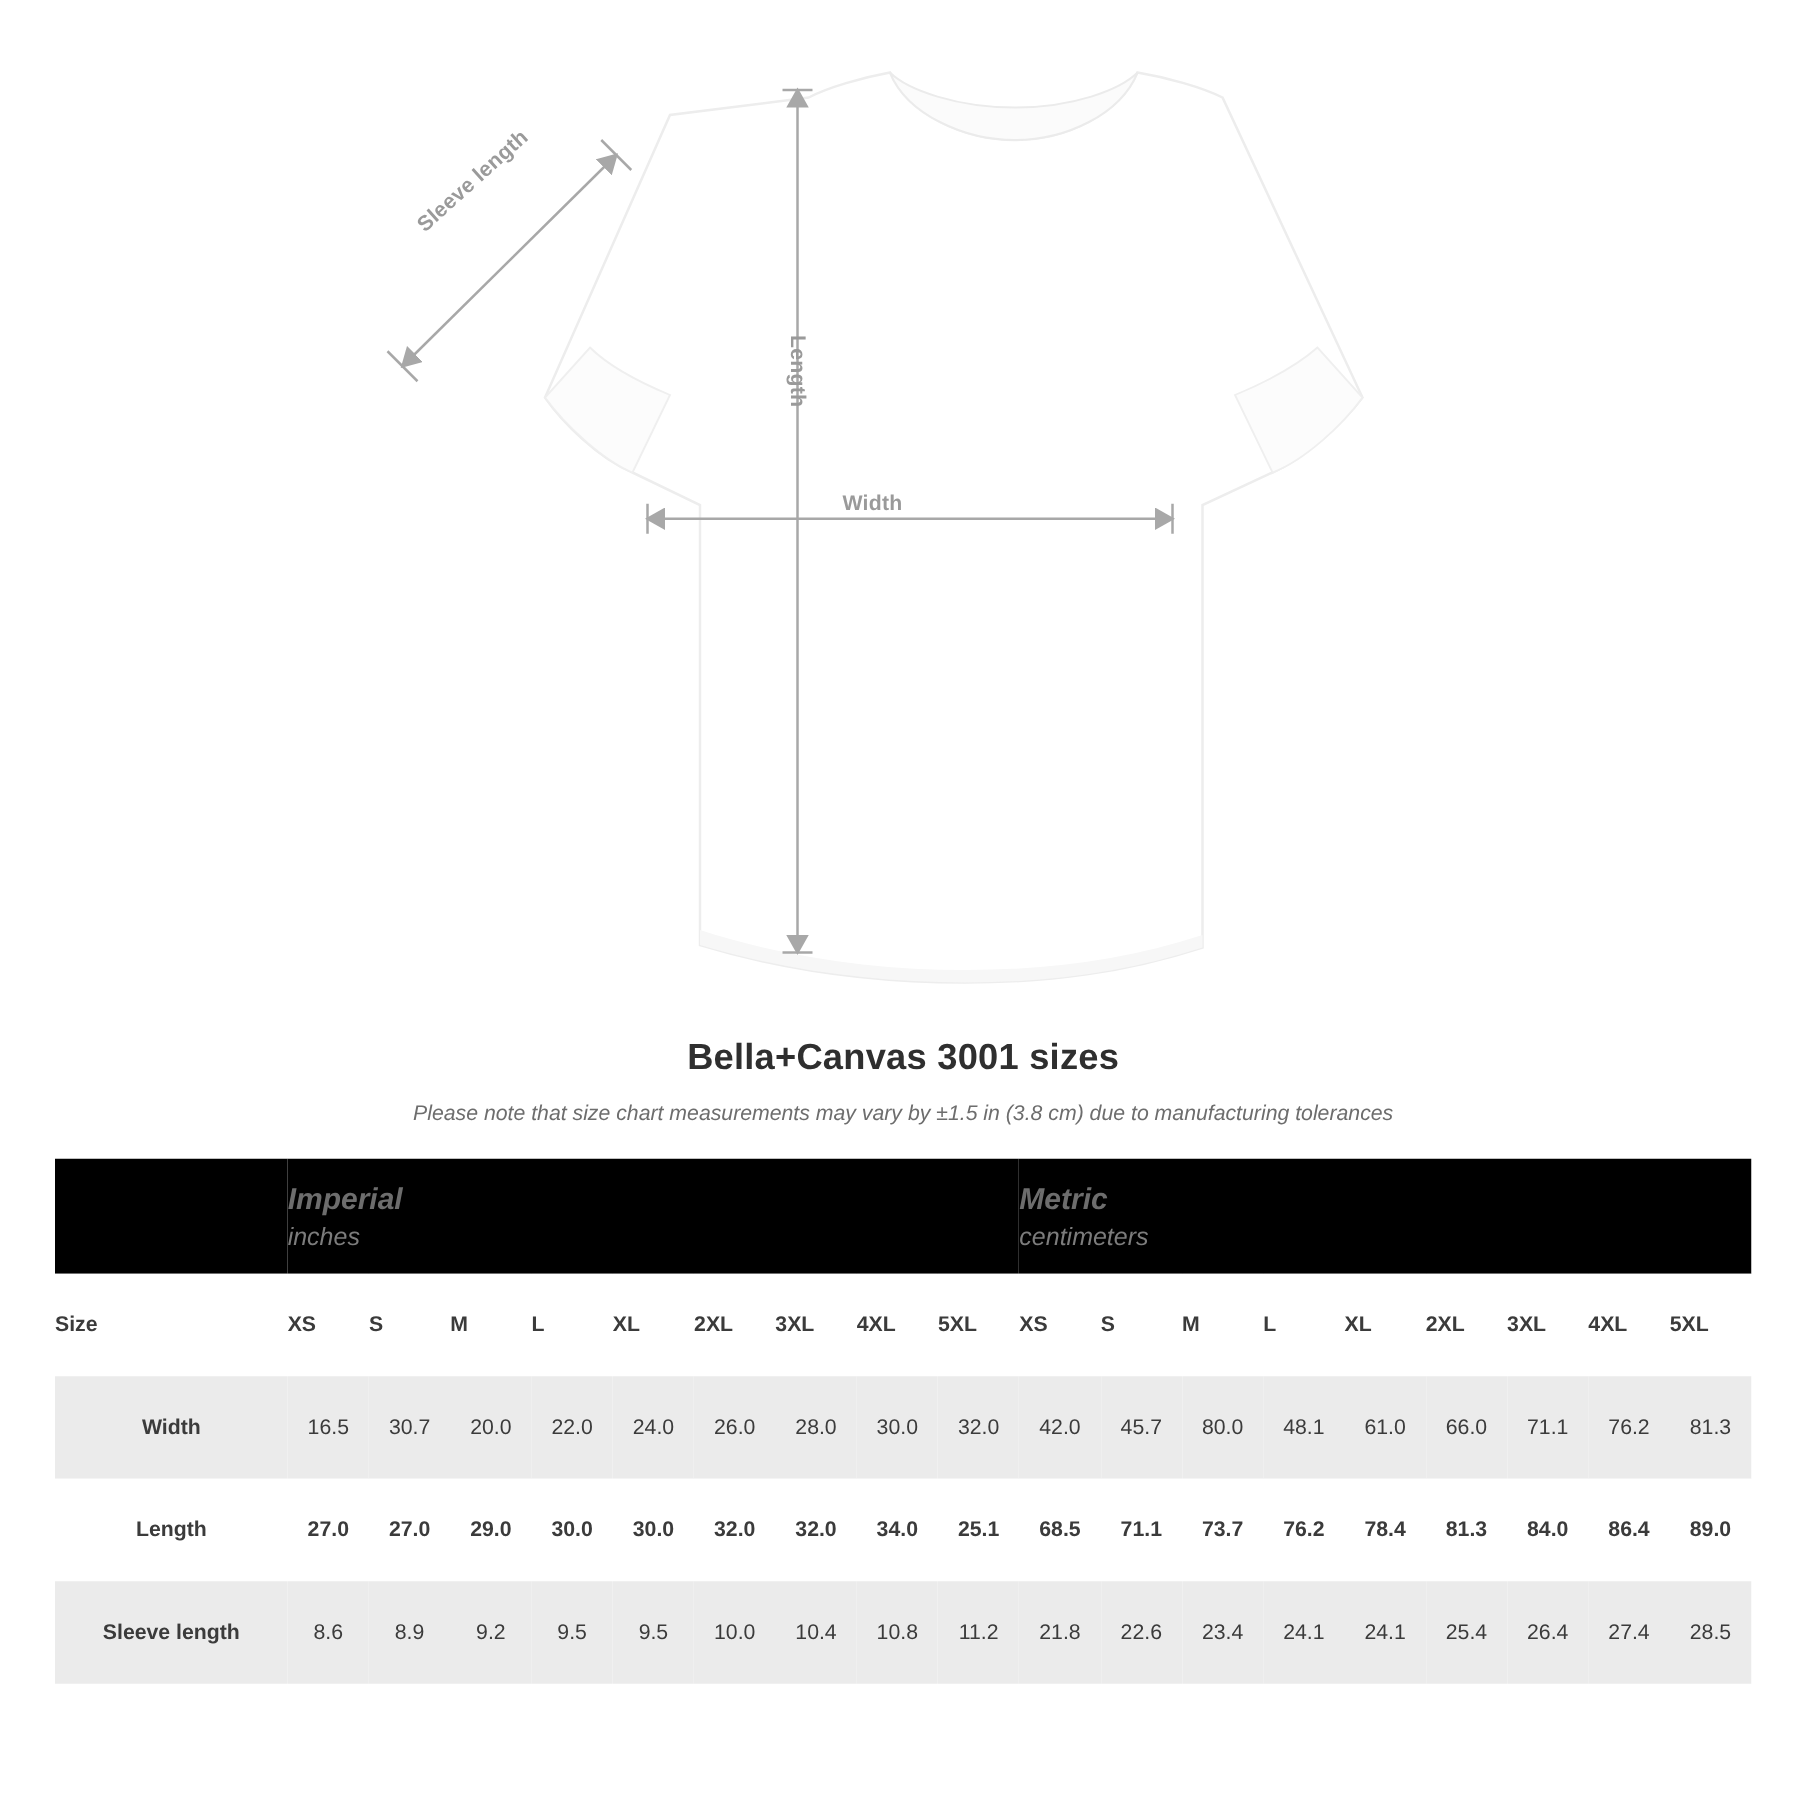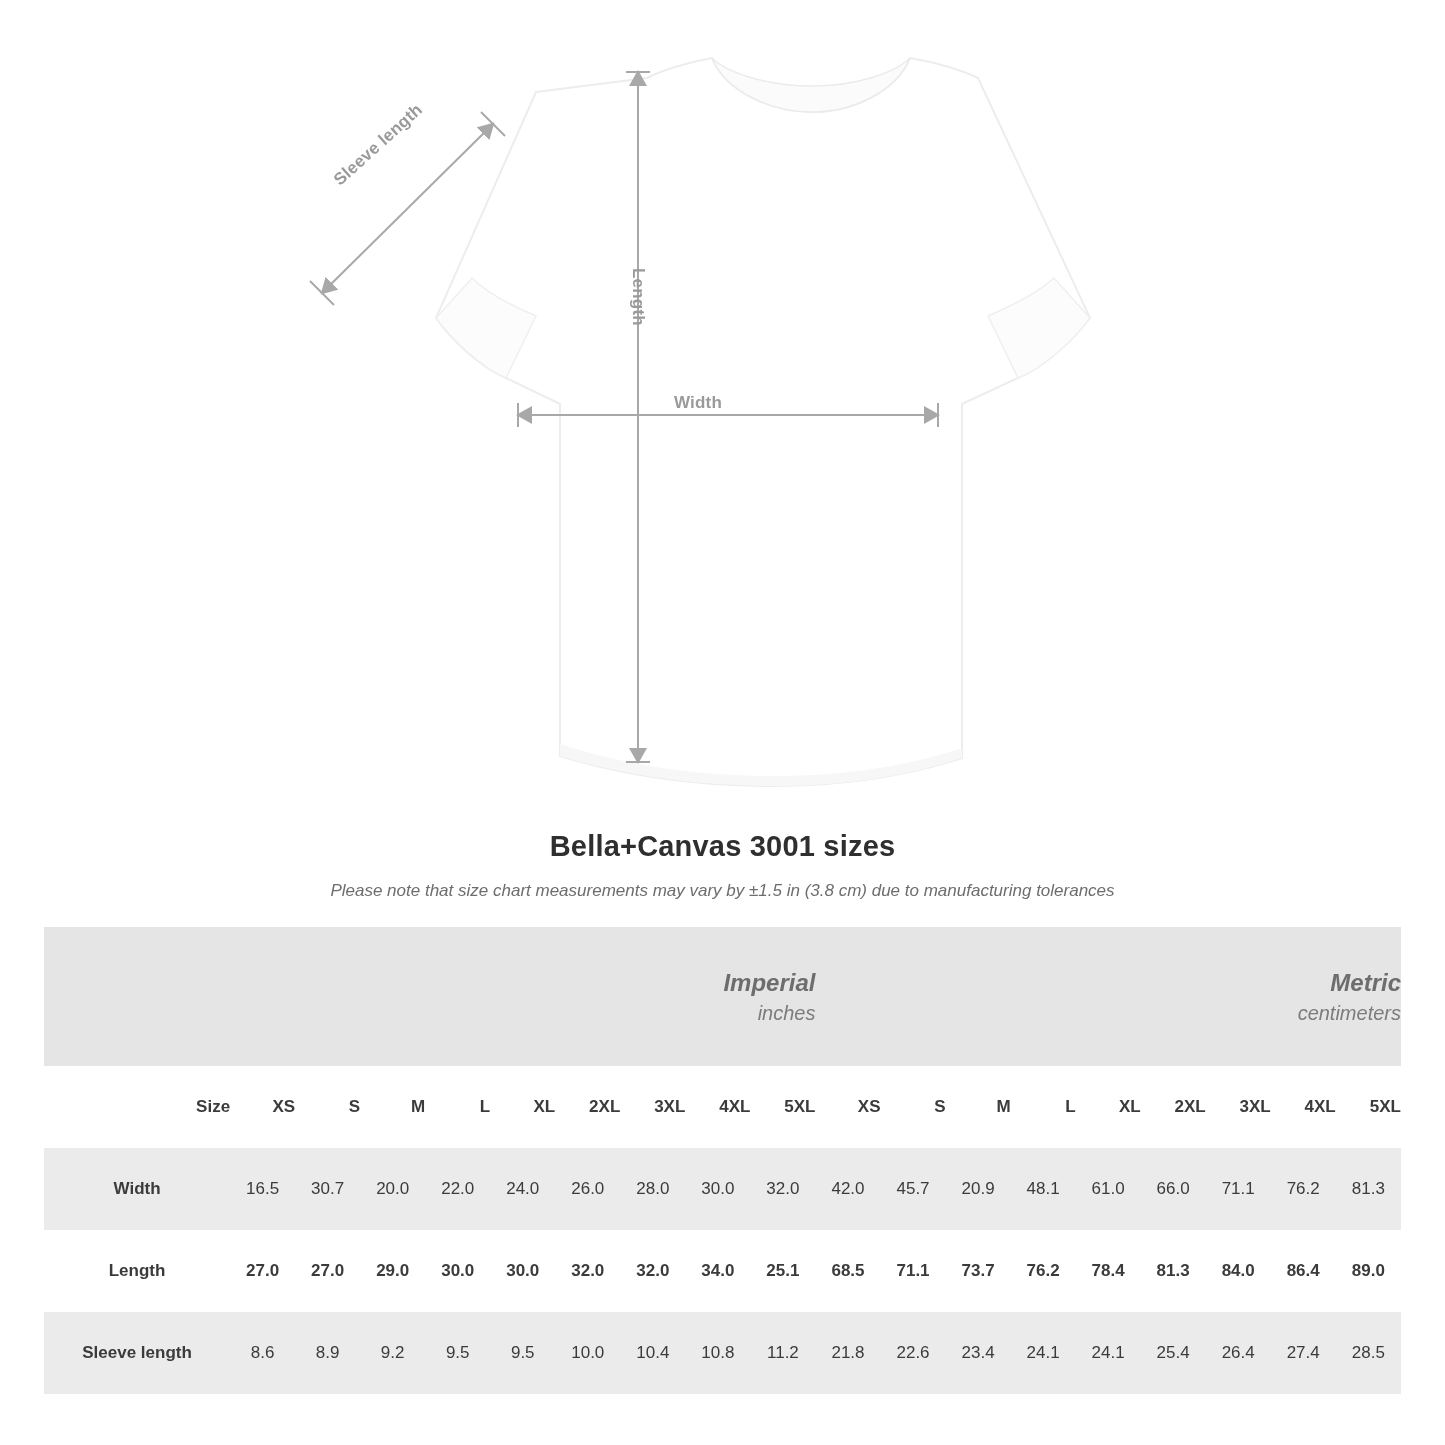--- a/index.html
+++ b/index.html
@@ -84,23 +84,23 @@
   table.size-table {
     border-collapse: collapse;
     width: 1357px;
     table-layout: fixed;
   }
   table.size-table td, table.size-table th {
     border: none;
     padding: 0;
   }
   .sys-head {
-    background: #e5e5e5;
-    height: 139px;
-    text-align: right;
+    background: #000000;
+    height: 92px;
+    text-align: left;
     vertical-align: middle;
   }
   .sys-name {
     font-size: 24px;
     font-style: italic;
     font-weight: bold;
     color: #6d6d6d;
     line-height: 1.25;
   }
   .sys-unit {
@@ -113,21 +113,21 @@
     width: 186px;
     text-align: center;
     vertical-align: middle;
     font-weight: bold;
     font-size: 17px;
     color: #3b3b3b;
   }
   .hdr-row td {
     height: 82px;
     background: #ffffff;
-    text-align: right;
+    text-align: left;
     vertical-align: middle;
     font-weight: bold;
     font-size: 17px;
     color: #3b3b3b;
   }
   .data-row td {
     height: 82px;
     text-align: center;
     vertical-align: middle;
     font-size: 17px;
@@ -260,21 +260,21 @@
           <td class="cell-sep">30.7</td>
           <td class="cell-sep">20.0</td>
           <td class="cell-sep">22.0</td>
           <td class="cell-sep">24.0</td>
           <td class="cell-sep">26.0</td>
           <td class="cell-sep">28.0</td>
           <td class="cell-sep">30.0</td>
           <td class="cell-sep">32.0</td>
           <td class="cell-sep">42.0</td>
           <td class="cell-sep">45.7</td>
-          <td class="cell-sep">20.9</td>
+          <td class="cell-sep">80.0</td>
           <td class="cell-sep">48.1</td>
           <td class="cell-sep">61.0</td>
           <td class="cell-sep">66.0</td>
           <td class="cell-sep">71.1</td>
           <td class="cell-sep">76.2</td>
           <td class="cell-sep">81.3</td>
         </tr>
 
         <tr class="data-row row-plain">
           <td class="row-head-cell">Length</td>

